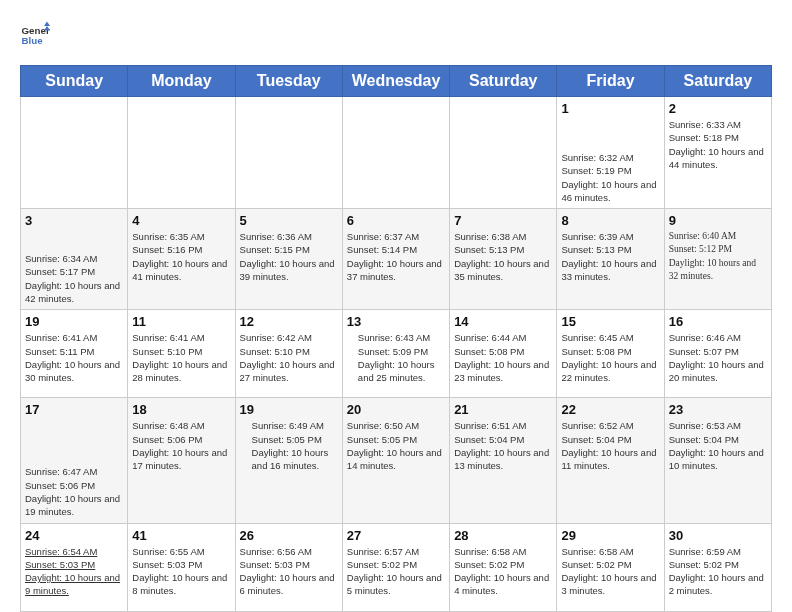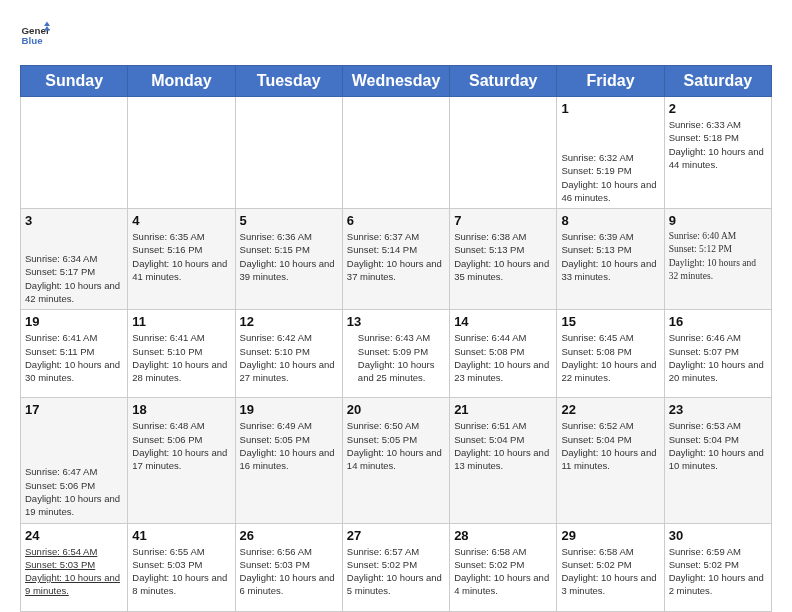--- a/index.html
+++ b/index.html
@@ -228,21 +228,21 @@
 Daylight: 10 hours and 19 minutes.</div>
         </td>
         <td>
           <div class="day-number">18</div>
           <div class="day-info" style="white-space: pre-line;">Sunrise: 6:48 AM
 Sunset: 5:06 PM
 Daylight: 10 hours and 17 minutes.</div>
         </td>
         <td>
           <div class="day-number">19</div>
-          <div class="day-info" style="white-space: pre-line;">Sunrise: 6:49 AM
+          <div class="day-info" style="white-space: pre-line; margin-left: 12px;">Sunrise: 6:49 AM
 Sunset: 5:05 PM
 Daylight: 10 hours and 16 minutes.</div>
         </td>
         <td>
           <div class="day-number">20</div>
           <div class="day-info" style="white-space: pre-line;">Sunrise: 6:50 AM
 Sunset: 5:05 PM
 Daylight: 10 hours and 14 minutes.</div>
         </td>
         <td>

